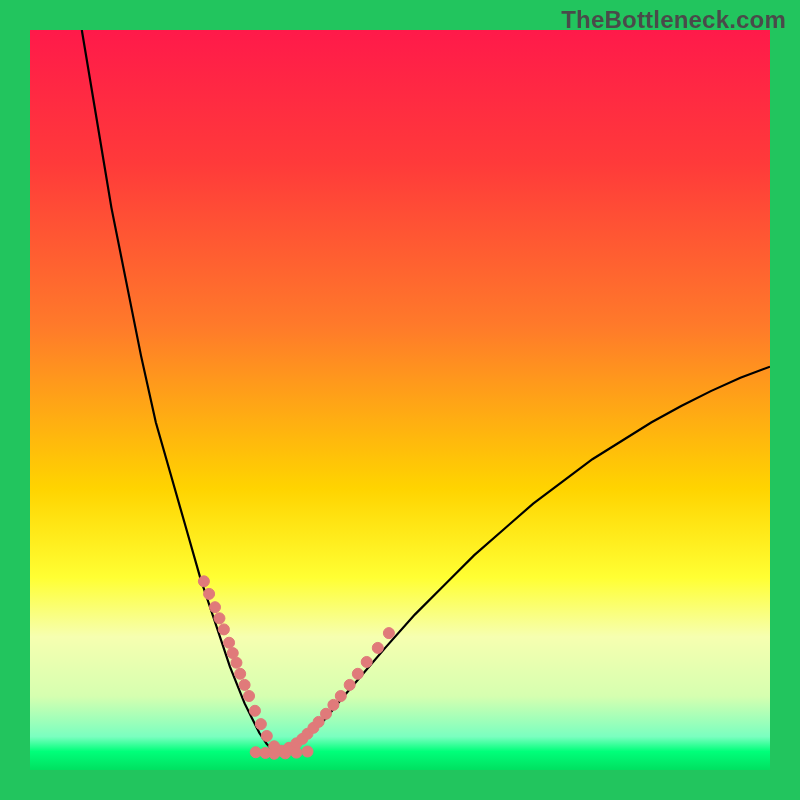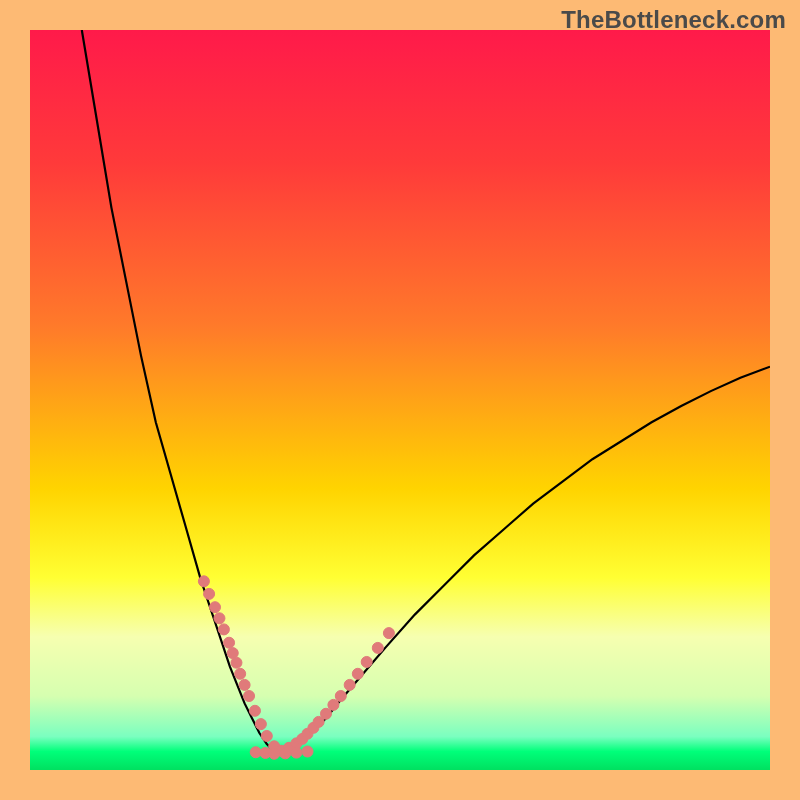--- a/index.html
+++ b/index.html
@@ -10,21 +10,21 @@
     background: #000;
     overflow: hidden;
     font-family: Arial, Helvetica, sans-serif;
   }
   .frame {
     position: absolute;
     top: 0;
     left: 0;
     width: 800px;
     height: 800px;
-    background: #fdba74;
+    background: #22c55e;
   }
   .watermark {
     position: absolute;
     top: 6px;
     right: 14px;
     color: #4a4a4a;
     font-size: 24px;
     font-weight: 600;
     letter-spacing: 0.2px;
     user-select: none;

